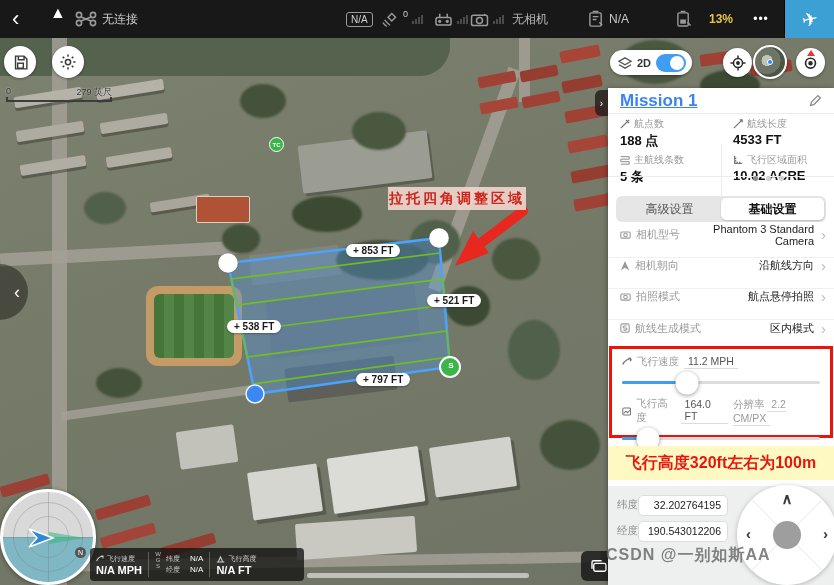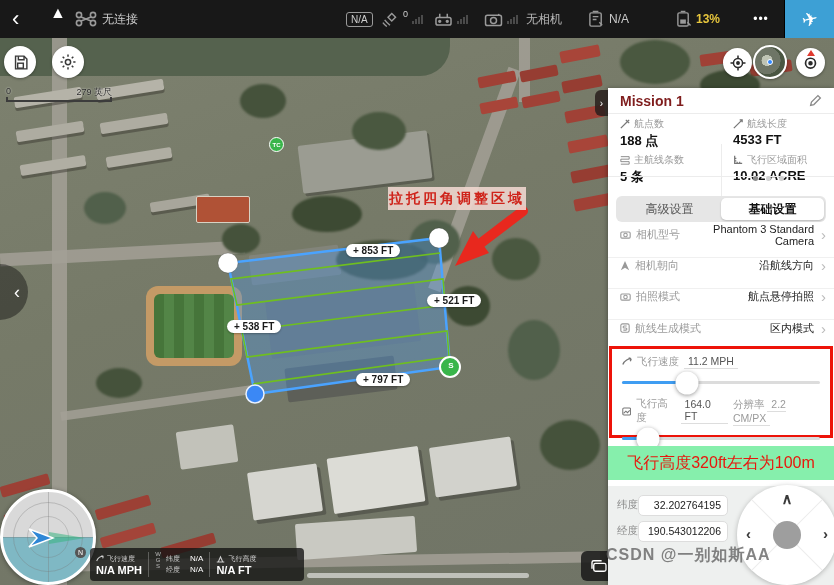--- a/index.html
+++ b/index.html
@@ -49,21 +49,21 @@
     font-size:14px; font-weight:bold; color:#cf241b; letter-spacing:3px;}
 
   
   .panel{position:absolute; left:608px; top:88px; width:226px; height:497px;
     background:#fff; z-index:20; box-shadow:-1px 0 4px rgba(0,0,0,.3);}
   .panel-tab{position:absolute; left:-13px; top:2px; width:13px; height:26px;
     background:rgba(40,30,28,.85); border-radius:6px 0 0 6px; color:#fff;
     display:flex; align-items:center; justify-content:center; font-size:10px;}
   .p-header{position:absolute; left:0; top:0; width:100%; height:26px;
     border-bottom:1px solid #ececec; display:flex; align-items:center; padding:0 12px;}
-  .p-title{font-size:14px; font-weight:bold; color:#7f1d1d; flex:1;}
+  .p-title{font-size:17px; font-weight:bold; color:#3b82f6; flex:1;text-decoration:underline;}
   .stats{position:absolute; left:0; top:26px; width:100%; height:72px;}
   .stat-cell{position:absolute; width:113px; height:36px; padding:3px 0 0 12px;}
   .stat-cell .lab{font-size:10px; color:#999; display:flex; gap:4px; align-items:center;}
   .stat-cell .val{font-size:13px; font-weight:bold; color:#111; margin-top:1px;}
   .vdiv{position:absolute; left:113px; top:30px; width:1px; height:64px; background:#ececec;}
   .hdiv{position:absolute; left:0; top:62px; width:100%; height:1px; background:#ececec;}
   .dots{position:absolute; top:88px; left:145px; display:flex; gap:8px;}
   .dots i{width:5px; height:5px; border-radius:50%; background:#cfcfcf; display:block;}
   .dots i.on{background:#8a8a8a;}
   .tabs{position:absolute; left:8px; top:108px; width:210px; height:26px;
@@ -82,23 +82,23 @@
   .slider-lab{display:flex; align-items:center; gap:5px; font-size:10.5px; color:#9a9a9a;}
   .slider-lab b{color:#555; font-weight:normal; font-size:10.5px; border-bottom:1px solid #ddd; padding:0 4px 1px;}
   .slider-lab .res{margin-left:auto; color:#9a9a9a;}
   .slider-lab .res b{color:#9a9a9a;}
   .track{position:relative; height:3px; background:#dcdcdc; border-radius:2px; margin-top:12px;}
   .track .fill{position:absolute; left:0; top:0; bottom:0; width:calc(var(--p)*1%);
     background:#3f9df2; border-radius:2px;}
   .track .thumb{position:absolute; top:50%; left:calc(var(--p)*1%); transform:translate(-50%,-50%);
     width:23px; height:23px; background:#fff; border-radius:50%;
     box-shadow:0 1px 4px rgba(0,0,0,.4);}
-  .note{position:absolute; left:0; top:358px; width:100%; height:34px; background:#86efac;
+  .note{position:absolute; left:0; top:358px; width:100%; height:34px; background:#fef9c3;
     display:flex; align-items:center; justify-content:center;
-    font-size:16px; font-weight:normal; color:#e8170d;}
+    font-size:16px; font-weight:bold; color:#e8170d;}
   .coords{position:absolute; left:0; top:398px; width:100%; height:99px; background:#eef0ef;}
   .crow{position:absolute; left:0; width:100%; height:22px; display:flex; align-items:center;}
   .crow .clab{width:30px; padding-left:9px; font-size:10.5px; color:#8a8a8a;}
   .cbox{width:90px; height:21px; background:#fff; border:1px solid #ddd; border-radius:5px;
     display:flex; align-items:center; justify-content:flex-end; padding-right:6px;
     font-size:10.5px; color:#222;}
   .dpad{position:absolute; left:129px; top:397px; width:100px; height:100px; background:#fff;
     border-radius:50%; box-shadow:0 1px 5px rgba(0,0,0,.25); overflow:hidden;}
   .dpad .diag{position:absolute; left:50%; top:50%; width:140px; height:1px; background:#ececec;}
   .dpad .c{position:absolute; font-size:15px; font-weight:bold; color:#3a3a3a;}
@@ -301,21 +301,21 @@
           <circle cx="6" cy="11" r="1" fill="#9a9a9a"></circle>
           <circle cx="14" cy="11" r="1" fill="#9a9a9a"></circle>
       </svg>
       <span class="bars">
           <i style="height:3px"></i>
           <i style="height:5px"></i>
           <i style="height:7px"></i>
           <i style="height:9px"></i>
         </span>
     </div>
-    <div class="item" style="left:484px;">
+    <div class="item" style="left:470px;">
       <svg width="19" height="15" viewBox="0 0 20 16" fill="none" stroke="#9a9a9a" stroke-width="1.6">
         <rect x="1.5" y="3.5" width="17" height="11" rx="2"></rect>
           <circle cx="10" cy="9" r="3.2"></circle>
           <path d="M15.5 2v1.5"></path>
       </svg>
       <span class="bars">
           <i style="height:3px"></i>
           <i style="height:5px"></i>
           <i style="height:7px"></i>
           <i style="height:9px"></i>
@@ -330,31 +330,39 @@
       </svg>
       <span style="font-size:12px;color:#c9c9c9;">N/A</span>
     </div>
     <div class="item" style="left:676px;">
       <svg width="16" height="18" viewBox="0 0 17 19" fill="none" stroke="#9a9a9a" stroke-width="1.5">
         <rect x="2" y="3" width="11" height="14" rx="1.5"></rect>
           <path d="M5 1.5h5"></path>
           <rect x="4.5" y="10" width="6" height="4.5" fill="#9a9a9a" stroke="none"></rect>
           <path d="M12 13l3.5 3.5"></path>
       </svg>
-      <span style="font-size:12px;font-weight:bold;color:#e7c63d;">13%</span>
+      <span style="font-size:12px;font-weight:bold;color:#e7c63d;margin-left:13px;">13%</span>
     </div>
     <div class="item" style="left:744px;width:34px;justify-content:center;">
       <span style="font-size:12px;color:#fff;letter-spacing:1px;">•••</span>
     </div>
     <div class="takeoff">
       <span class="plane-glyph">✈</span>
     </div>
   </div>
   <div class="cursor">▲</div>
 
+  <div class="pill2d">
+    <svg width="14" height="12" viewBox="0 0 16 14" fill="none" stroke="#555" stroke-width="1.5">
+      <path d="M8 1L15 5 8 9 1 5z"></path>
+        <path d="M1 9l7 4 7-4"></path>
+    </svg>
+    <span style="font-size:11px;color:#333;font-weight:bold;">2D</span>
+    <span class="toggle"></span>
+  </div>
   <div class="round-btn" style="left:723px;top:48px;width:29px;height:29px;">
     <svg width="18" height="18" viewBox="0 0 24 24" fill="none" stroke="#2b2b2b" stroke-width="2">
       <circle cx="12" cy="12" r="6"></circle>
         <circle cx="12" cy="12" r="1.6" fill="#2b2b2b"></circle>
       <path d="M12 2v4M12 18v4M2 12h4M18 12h4"></path>
     </svg>
   </div>
   <div class="round-btn" style="left:753px;top:45px;width:34px;height:34px;border:2px solid #fff;
        background:radial-gradient(circle at 40% 45%, #bfc4b4 0 22%, #6e7566 23% 55%, #4a5642 56% 100%);">
     <span style="width:6px;height:6px;background:#2f87ff;border:1px solid #fff;border-radius:50%;"></span>

